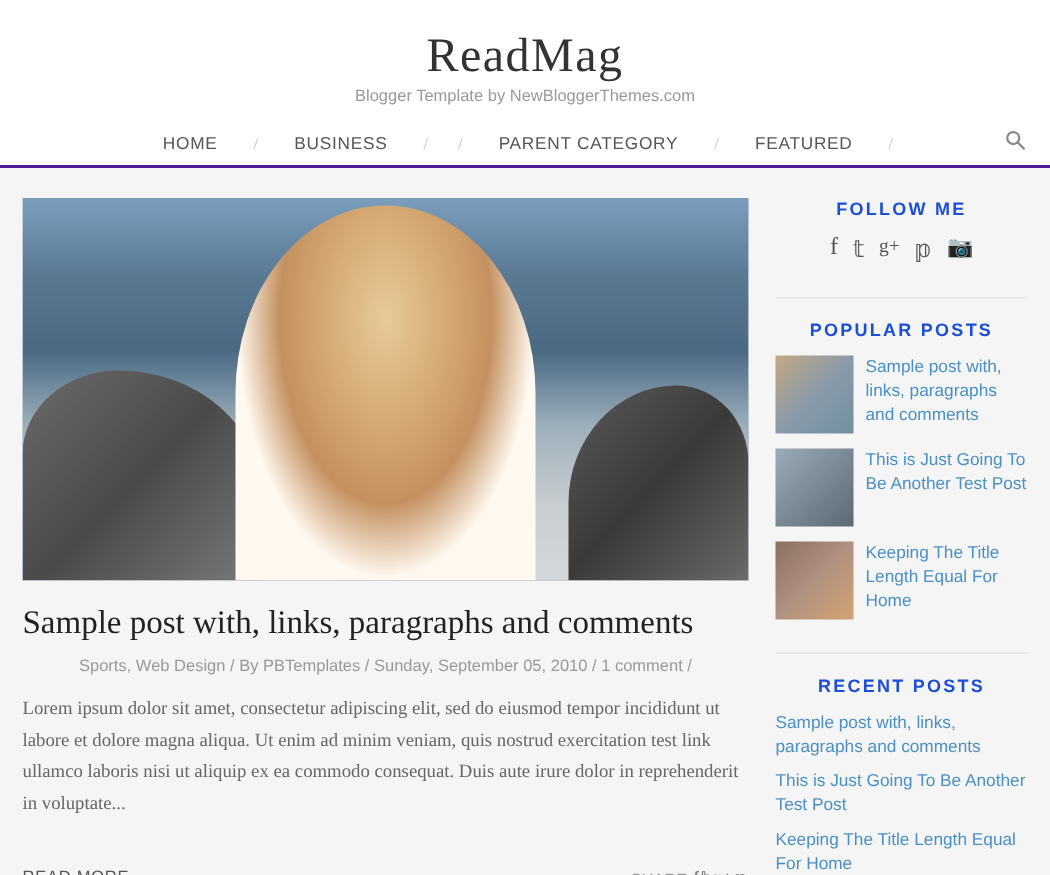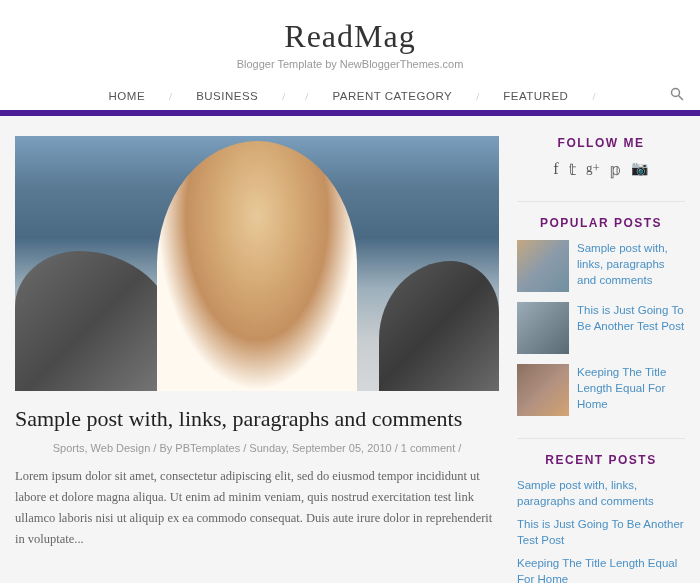--- a/index.html
+++ b/index.html
@@ -11,21 +11,21 @@
       width: 700px;
       min-height: 583px;
       overflow-x: hidden;
     }
 
     
     .site-header {
       background: #fff;
       text-align: center;
       padding: 18px 0 0 0;
-      border-bottom: 6px solid #4c1d95;
+      border-bottom: 2px solid #4c1d95;
     }
     .site-title {
       font-size: 32px;
       font-weight: 300;
       letter-spacing: 1px;
       color: #333;
       font-family: Georgia, serif;
     }
     .site-subtitle {
       font-size: 11px;
@@ -184,21 +184,21 @@
       flex-shrink: 0;
     }
     .sidebar-section {
       margin-bottom: 22px;
     }
     .sidebar-heading {
       font-size: 12px;
       font-family: Arial, sans-serif;
       font-weight: bold;
       letter-spacing: 1.5px;
-      color: #701a75;
+      color: #1d4ed8;
       text-align: center;
       margin-bottom: 10px;
       text-transform: uppercase;
     }
     .follow-icons {
       display: flex;
       justify-content: center;
       gap: 10px;
       margin-bottom: 4px;
     }

